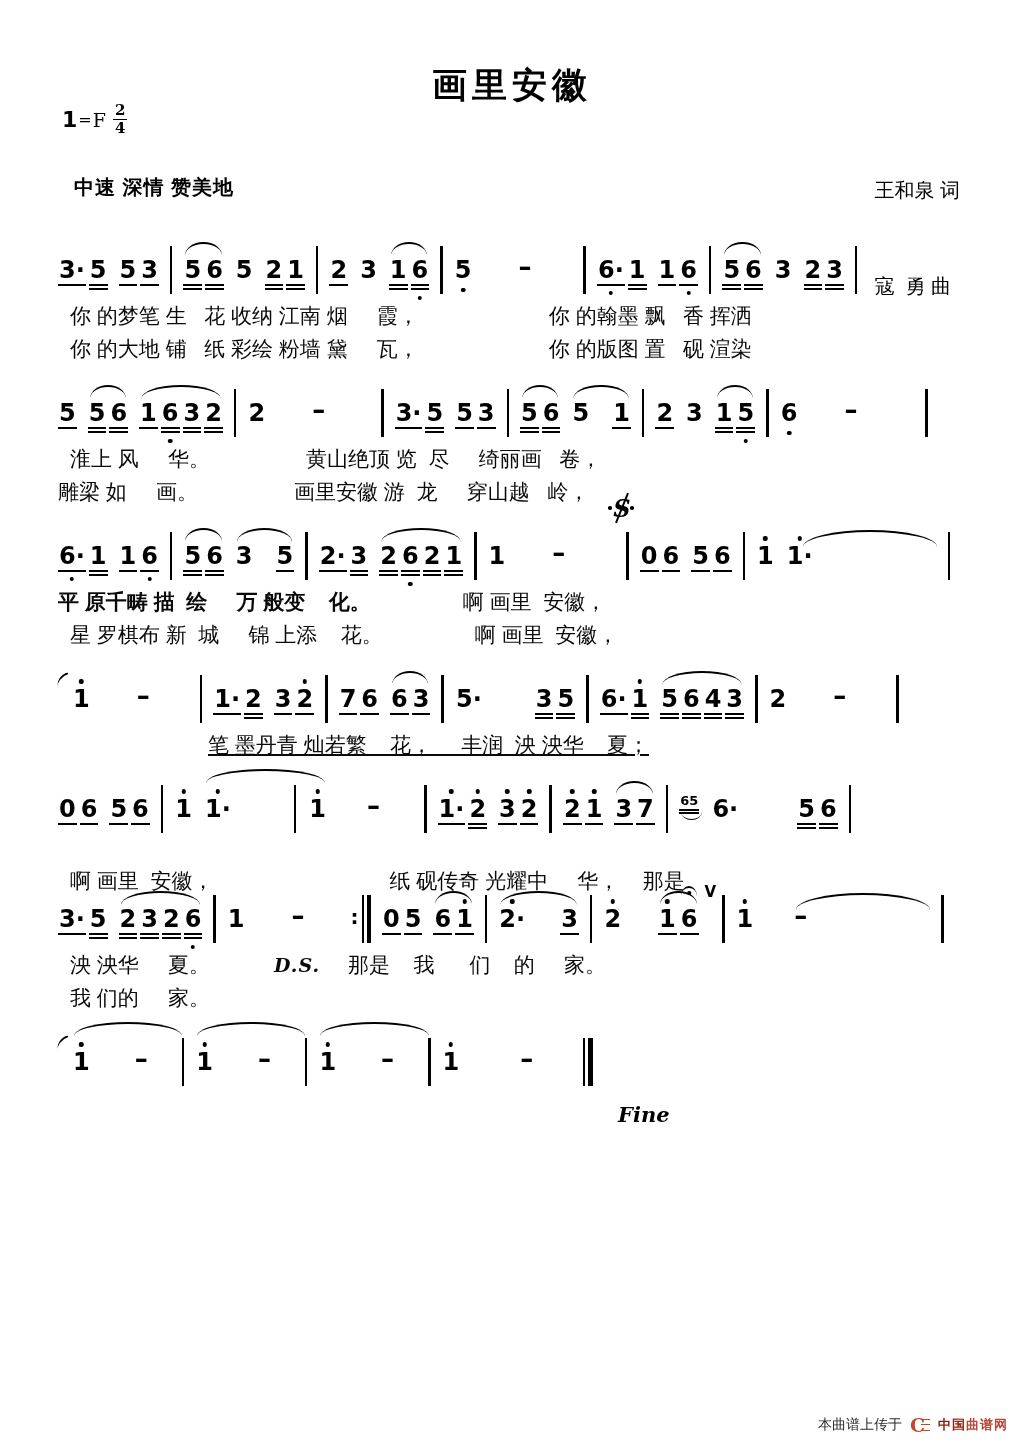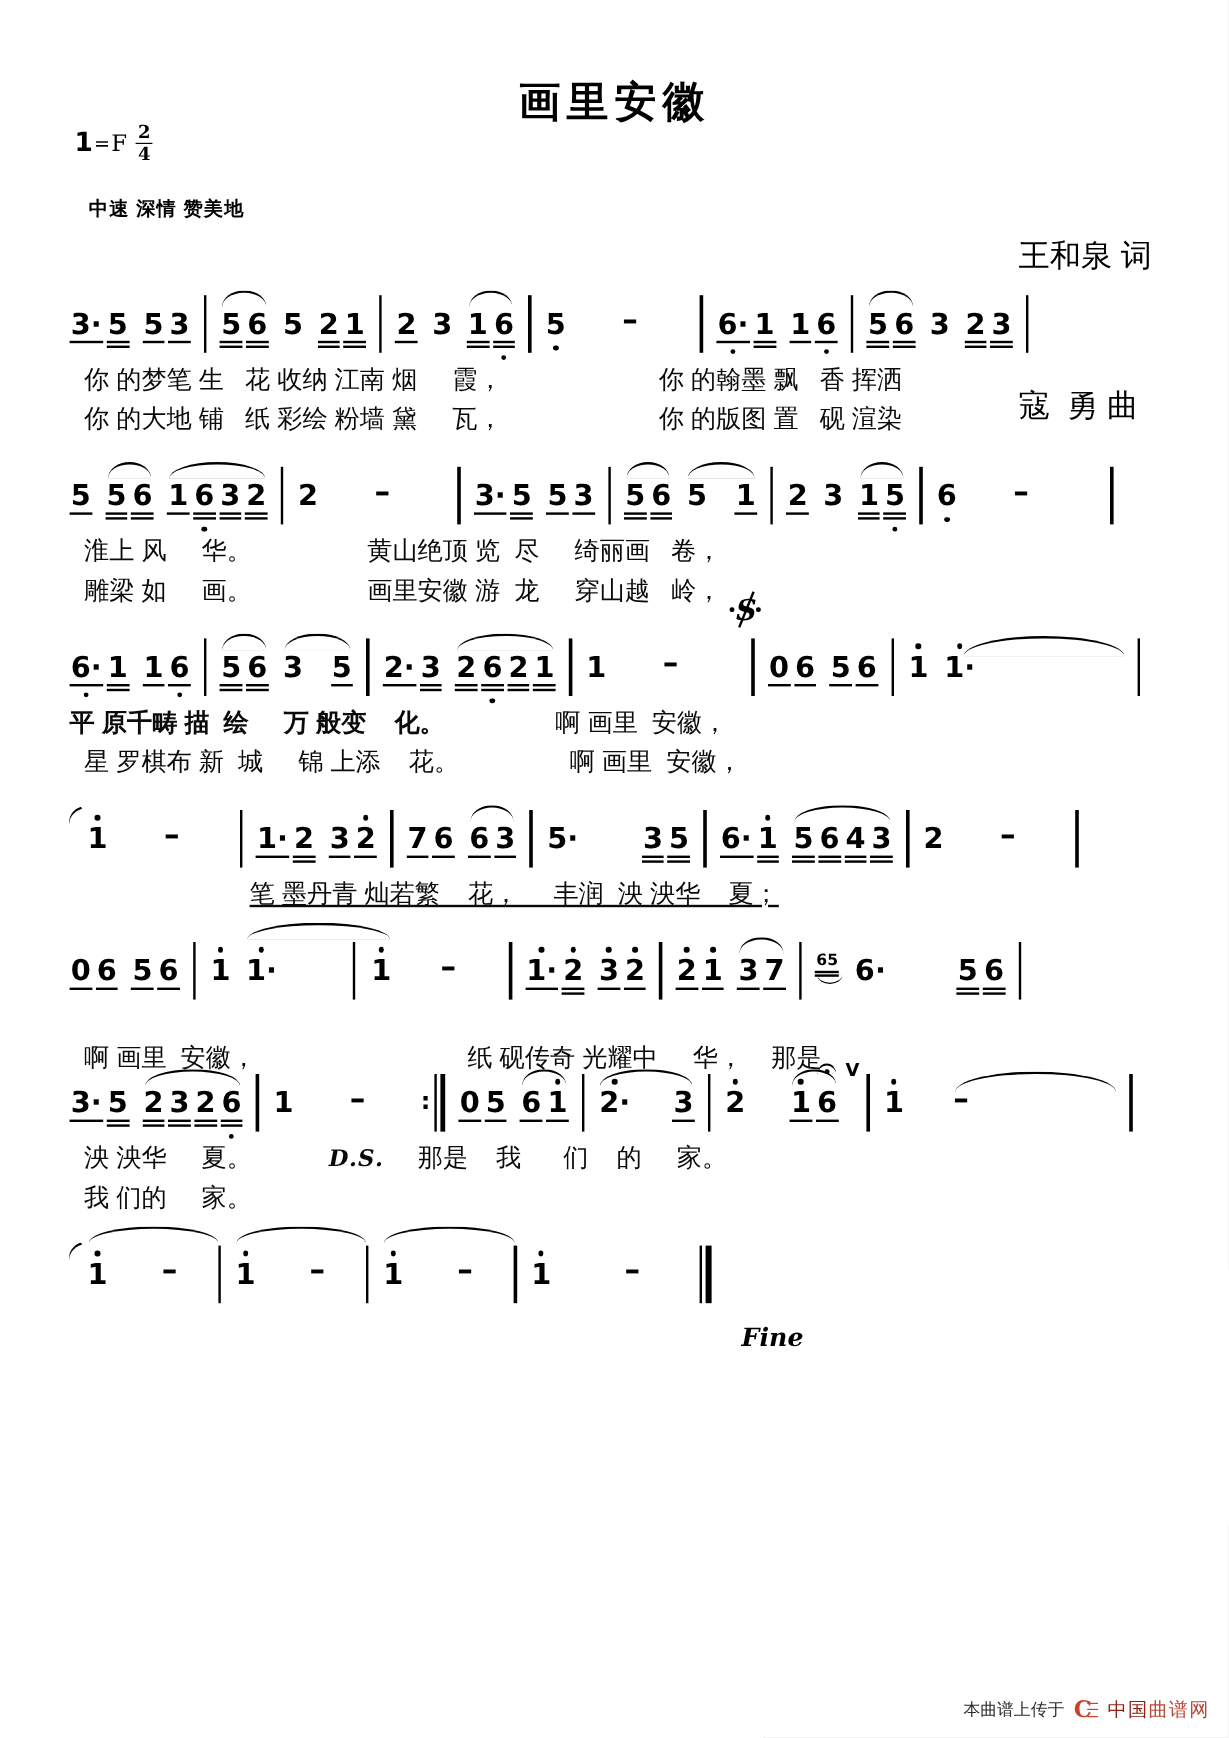--- a/index.html
+++ b/index.html
@@ -9,22 +9,22 @@
   
   .title{position:absolute;top:62px;left:0;right:0;text-align:center;
          font-family:"DejaVu Serif",serif;font-size:35px;font-weight:bold;letter-spacing:5px}
   .keysig{position:absolute;left:62px;top:102px;display:flex;align-items:center}
   .k1{font:bold 22px "DejaVu Sans",sans-serif}
   .keq{font:16px "DejaVu Sans",sans-serif;margin:0 1px}
   .kf{font:19px "DejaVu Serif",serif;margin-right:7px}
   .frac{display:inline-flex;flex-direction:column;align-items:center;
         font:bold 15px "DejaVu Serif",serif;line-height:1.15}
   .frac .den{border-top:1.6px solid #000;padding:0 2px}
-  .credits{position:absolute;top:110px;right:64px;font-size:26px;line-height:1.6;white-space:pre}
-  .tempo{position:absolute;left:74px;top:164px;font-size:16px;font-weight:bold;letter-spacing:1px}
+  .credits{position:absolute;top:110px;right:64px;font-size:20px;line-height:1.6;white-space:pre}
+  .tempo{position:absolute;left:74px;top:174px;font-size:20px;font-weight:bold;letter-spacing:1px}
 
   
   .systems{position:absolute;left:58px;top:238px;width:910px}
   .system{margin-bottom:13px}
   .nrow{display:flex;align-items:center;gap:11px;height:64px;flex-wrap:nowrap}
   .grp{position:relative;display:inline-flex;align-items:center;gap:3px}
   .grp.slur::before{content:"";position:absolute;top:-16px;left:2px;right:2px;height:12px;
         border-top:2.5px solid #000;border-radius:50% 50% 0 0/100% 100% 0 0}
   .note{font:bold 24px "DejaVu Sans",sans-serif;line-height:1;position:relative;display:inline-block}
   .nbody{display:inline-block;padding:0 1px}
@@ -69,21 +69,21 @@
   .ds{font:bold italic 19px "DejaVu Serif",serif;letter-spacing:1px}
   .fine{font:bold italic 21px "DejaVu Serif",serif;margin:8px 0 0 560px}
 
   
   .wm{position:absolute;right:16px;bottom:12px;display:flex;align-items:center;gap:8px;font-size:14px}
   .wmtext{color:#2b2b2b;font-weight:normal}
   .cmark{display:inline-flex;align-items:center;color:#c8432a;font:bold 19px "DejaVu Serif",serif}
   .cbars{display:inline-block;width:9px;height:10px;margin-left:-4px;position:relative;
          border-top:1.6px solid #c8432a;border-bottom:1.6px solid #c8432a}
   .cbars::after{content:"";position:absolute;left:0;right:0;top:3.5px;height:1.6px;background:#c8432a}
-  .brand{font-weight:normal;font-size:16px;letter-spacing:1px}
+  .brand{font-weight:bold;font-size:13px;letter-spacing:1px}
   .b1{color:#8e2014}.b2{color:#b44a38}
 </style>
 </head>
 <body>
 
 <div class="sheet">
 
   <div class="title">画里安徽</div>
 
   <div class="keysig">
@@ -205,21 +205,21 @@
             <span class="note u2"><span class="nbody">5</span><span class="oct odn"></span></span>
           </span>
           <span class="bl"></span>
           <span class="note u0"><span class="nbody">6</span><span class="oct odn"></span></span>
           <span class="sp" style="width: 24px;"></span>
           <span class="dash">–</span>
           <span class="sp" style="width: 46px;"></span>
           <span class="bl"></span>
         </div>
         <div class="lrow"><span class="lseg" style="margin-left: 12px;">淮上 风     华。</span><span class="lseg" style="margin-left: 96px;">黄山绝顶 览  尽     绮丽画   卷，</span></div>
-        <div class="lrow"><span class="lseg" style="margin-left: 12px;">雕梁 如     画。</span><span class="lseg" style="margin-left: 96px;">画里安徽 游  龙     穿山越   岭，</span></div>
+        <div class="lrow"><span class="lseg" style="">雕梁 如     画。</span><span class="lseg" style="margin-left: 96px;">画里安徽 游  龙     穿山越   岭，</span></div>
       </div>
       <div class="system">
         <div class="nrow">
           <span class="grp">
             <span class="note u1"><span class="nbody">6·</span><span class="oct odn"></span></span>
             <span class="note u2"><span class="nbody">1</span></span>
           </span>
           <span class="grp">
             <span class="note u1"><span class="nbody">1</span></span>
             <span class="note u1"><span class="nbody">6</span><span class="oct odn"></span></span>

